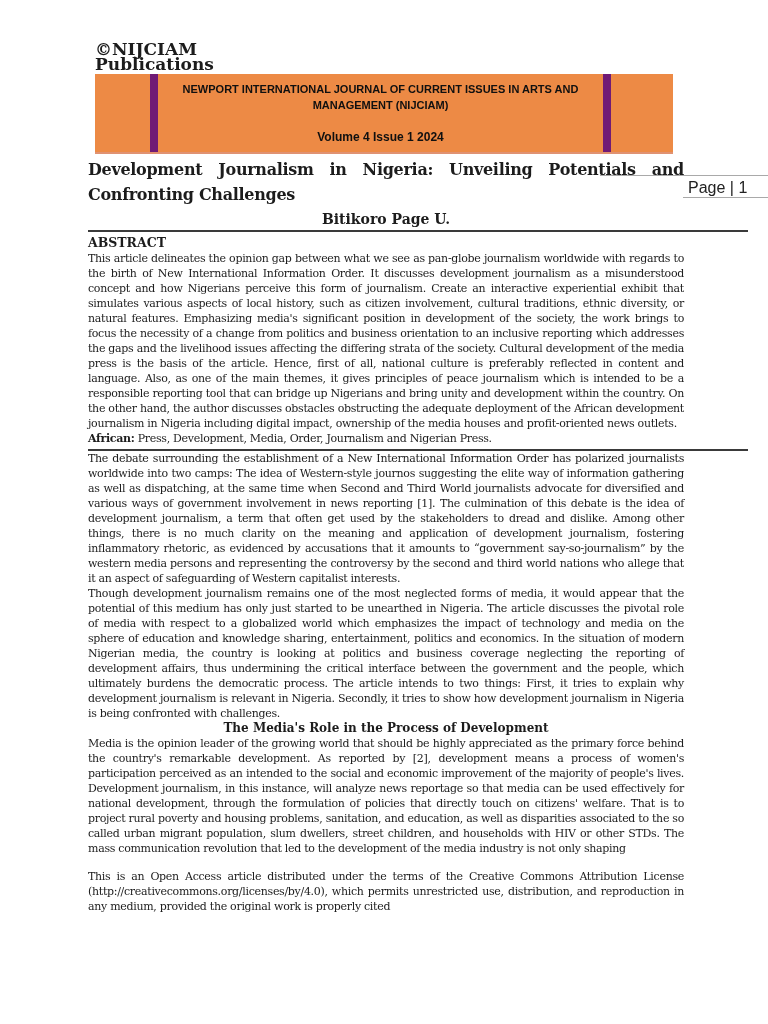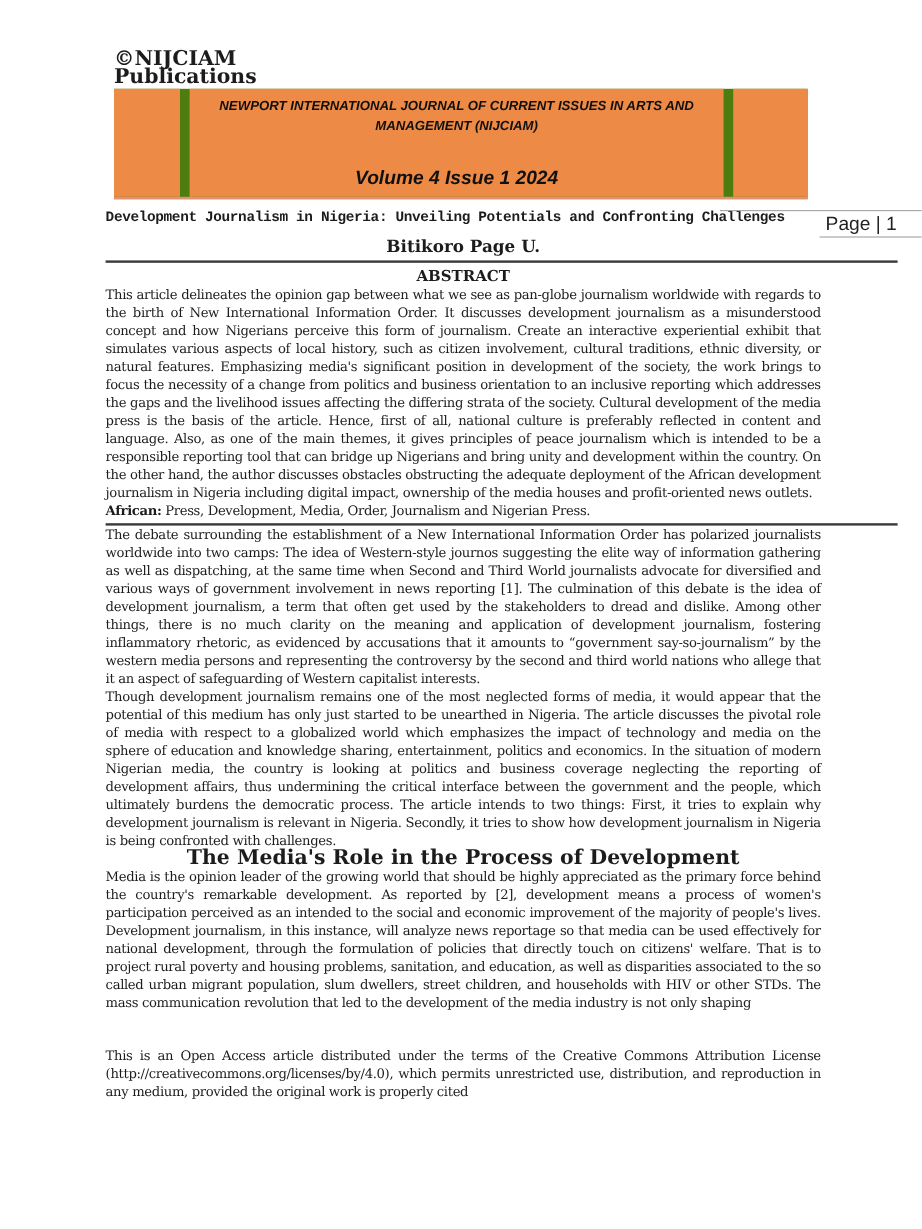--- a/index.html
+++ b/index.html
@@ -18,75 +18,74 @@
     padding: 42px 91px 0 95px;
     display: flex; justify-content: space-between; align-items: flex-end;
     font-weight: bold;
   }
   .publisher { font-size: 17px; line-height: 15px; }
   .issn-block { text-align: right; font-size: 13px; line-height: 14.5px; }
 
   
   .banner {
     margin: 2px 0 0 95px;
-    width: 578px; height: 92px;
+    width: 578px; height: 80px;
     display: flex;
     border-bottom: 2px solid #e09272;
-    background: #4d7c0f;
-    font-style: italic;
+    background: #701a75;
   }
   .banner .block { background: #ED8A45; }
   .banner .left  { width: 55px; margin-right: 8px; }
   .banner .right { width: 62px; margin-left: 8px; }
   .banner .center {
     flex: 1;
     display: flex; flex-direction: column; justify-content: space-between;
     padding: 7px 8px 8px;
     text-align: center;
     font-family: "Liberation Sans", sans-serif;
     font-weight: bold; color: #101010;
   }
   .journal-title { font-size: 11px; line-height: 16px; }
-  .volume-issue  { font-size: 16px; line-height: 14px; }
+  .volume-issue  { font-size: 12px; line-height: 14px; }
 
   
   .doi-row { margin: 1px 0 0 95px; font-size: 12.5px; font-weight: bold; line-height: 16px; }
   .doi-row a { color: #2433CC; text-decoration: underline; }
   .pageline-top    { position: absolute; top: 175px; left: 600px; width: 168px; height: 1px; background: #a9a9a9; }
   .pageline-bottom { position: absolute; top: 197px; left: 683px; width: 85px;  height: 1px; background: #a9a9a9; }
   .page-label {
     position: absolute; top: 179px; left: 688px;
     font-family: "Liberation Sans", sans-serif;
     font-size: 16px; color: #222;
   }
 
   
   .title {
     margin: 3px 0 0 88px; width: 596px;
-    font-size: 12px; line-height: 25px; letter-spacing: -0.3px;
-    font-weight: bold; text-align: justify; font-family: Liberation Mono, monospace;
+    font-size: 16px; line-height: 25px; letter-spacing: -0.3px;
+    font-weight: bold; text-align: justify;
   }
   .author { margin: 4px 0 0 88px; width: 596px; text-align: center; font-weight: bold; font-size: 14px; line-height: 16px; }
   .affiliation { margin: 0 0 0 88px; width: 596px; text-align: center; font-weight: bold; font-size: 12.5px; line-height: 15px; }
   .rule { margin: 3px 0 0 88px; width: 660px; height: 0; border: none; border-top: 2px solid #3a3a3a; }
 
   .sec-heading {
     margin: 3px 0 1px 88px; width: 596px;
-    text-align: center; font-weight: bold; font-size: 12.5px; line-height: 15px;
+    text-align: left; font-weight: bold; font-size: 12.5px; line-height: 15px;
   }
   .body {
     margin: 0 0 0 88px; width: 596px;
     font-size: 11px; letter-spacing: -0.3px; line-height: 15px;
     text-align: justify;
   }
   .sub-heading {
     margin: 0 0 0 88px; width: 596px;
-    text-align: center; font-weight: bold; font-size: 17px; line-height: 15px;
+    text-align: center; font-weight: bold; font-size: 12px; line-height: 15px;
   }
-  .license { margin-top: 29px; }
+  .license { margin-top: 13px; }
   b.kw { font-weight: bold; }
 </style>
 </head>
 <body>
 
 <div class="page">
 
   <div class="masthead">
     <div class="publisher">
       <div>©NIJCIAM</div>

